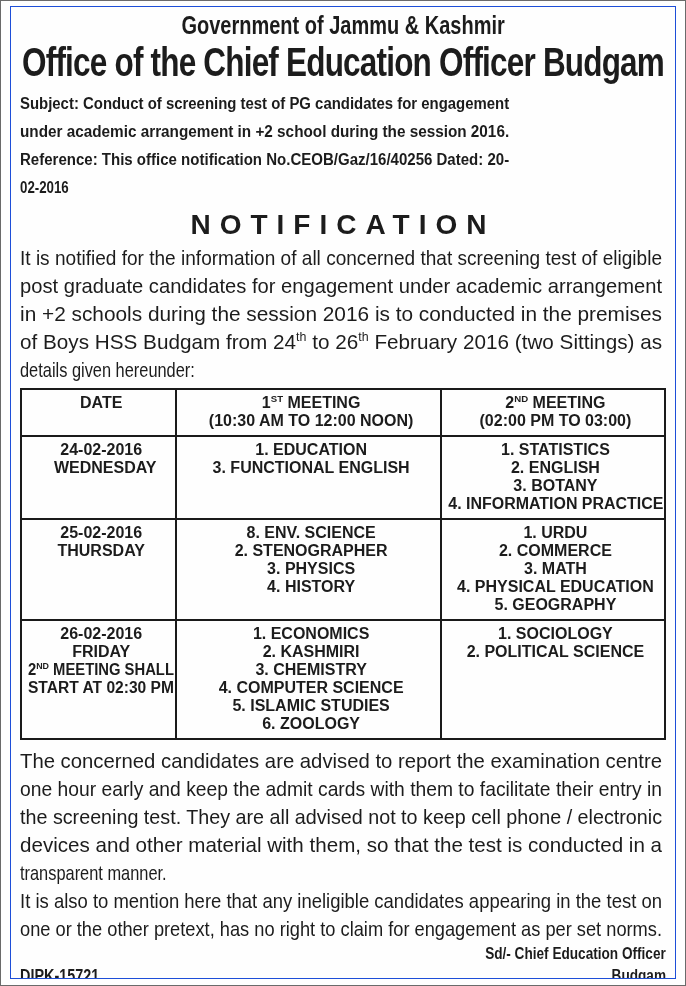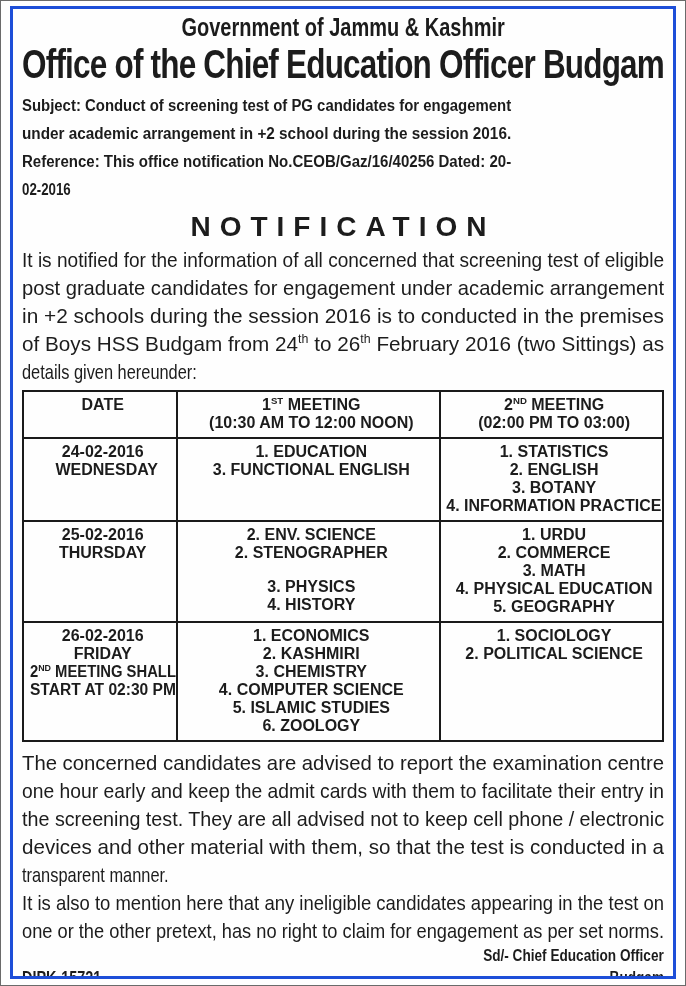--- a/index.html
+++ b/index.html
@@ -11,21 +11,21 @@
   }
   .page {
     width:686px; height:986px;
     border:1px solid #6a6a6a;
     padding:5px 9px 6px 9px;
     background:#fefefe;
   }
   .frame {
     position:relative;
     width:100%; height:100%;
-    border:3px solid #1d4ed8;
+    border:1px solid #1d4ed8;
     padding:4px 9px 2px 9px;
     overflow:hidden;
   }
   .center-row { display:flex; justify-content:center; }
   .fitline { white-space:nowrap; width:max-content; transform-origin:0 50%; }
   .center-row > .fitline { transform-origin:50% 50%; }
   sup { font-size:60%; vertical-align:super; line-height:0; letter-spacing:0; }
 
   .gov { font-size:25px; font-weight:bold; line-height:28px; transform:scaleX(0.8); }
   .office { font-size:40px; font-weight:bold; line-height:46px; letter-spacing:-1px; }
@@ -126,23 +126,23 @@
             <div class="tl" style="transform: scaleX(1);">3. BOTANY</div>
             <div class="tl" style="transform: scaleX(0.99674);">4. INFORMATION PRACTICE</div>
           </div>
       </div>
       <div class="srow">
         <div class="cell">
             <div class="tl" style="transform: scaleX(1);">25-02-2016</div>
             <div class="tl" style="transform: scaleX(1);">THURSDAY</div>
           </div>
         <div class="cell">
-            <div class="tl" style="transform: scaleX(1);">2. ENV. SCIENCE</div>
+            <div class="tl" style="transform: scaleX(1);">8. ENV. SCIENCE</div>
             <div class="tl" style="transform: scaleX(1);">2. STENOGRAPHER</div>
-            <div class="tl" style="transform: scaleX(1); margin-top: 16px;">3. PHYSICS</div>
+            <div class="tl" style="transform: scaleX(1);">3. PHYSICS</div>
             <div class="tl" style="transform: scaleX(1);">4. HISTORY</div>
           </div>
         <div class="cell">
             <div class="tl" style="transform: scaleX(1);">1. URDU</div>
             <div class="tl" style="transform: scaleX(1);">2. COMMERCE</div>
             <div class="tl" style="transform: scaleX(1);">3. MATH</div>
             <div class="tl" style="transform: scaleX(1);">4. PHYSICAL EDUCATION</div>
             <div class="tl" style="transform: scaleX(1);">5. GEOGRAPHY</div>
           </div>
       </div>

